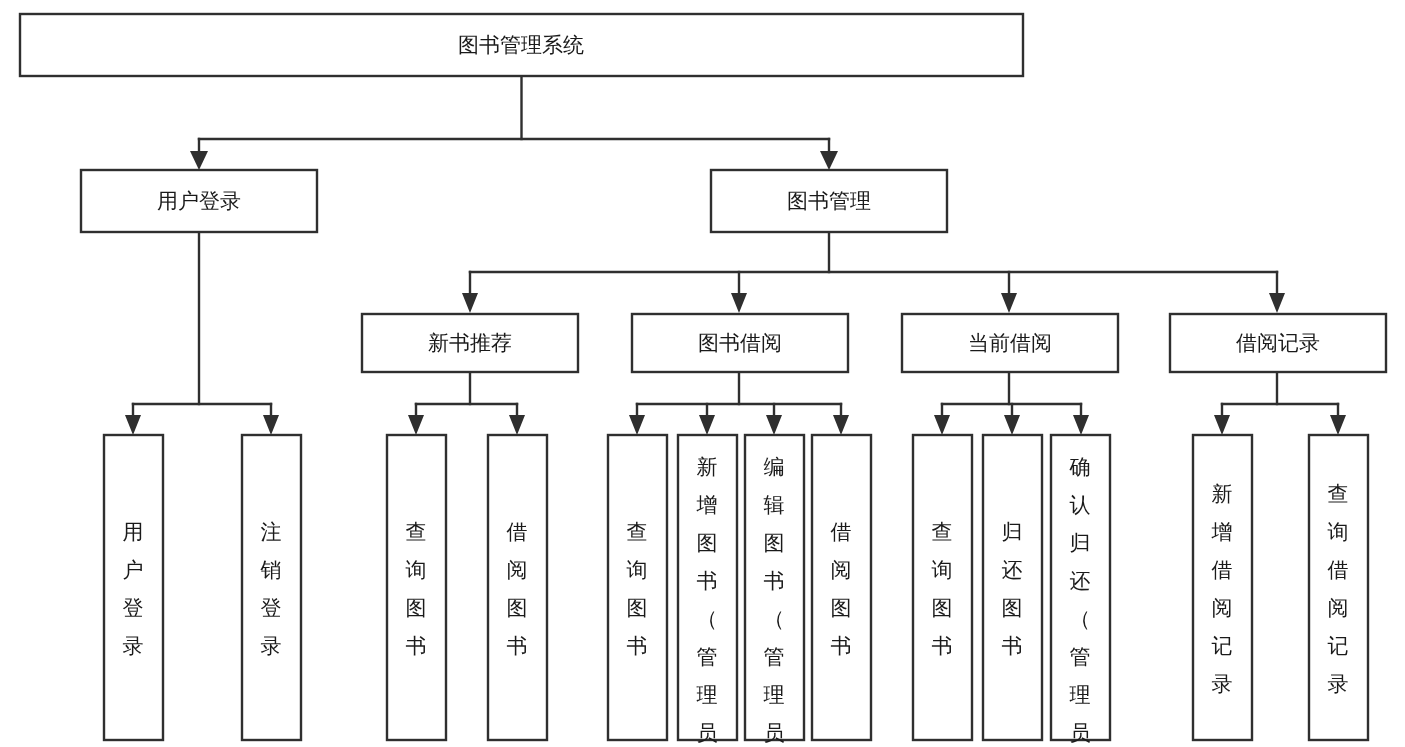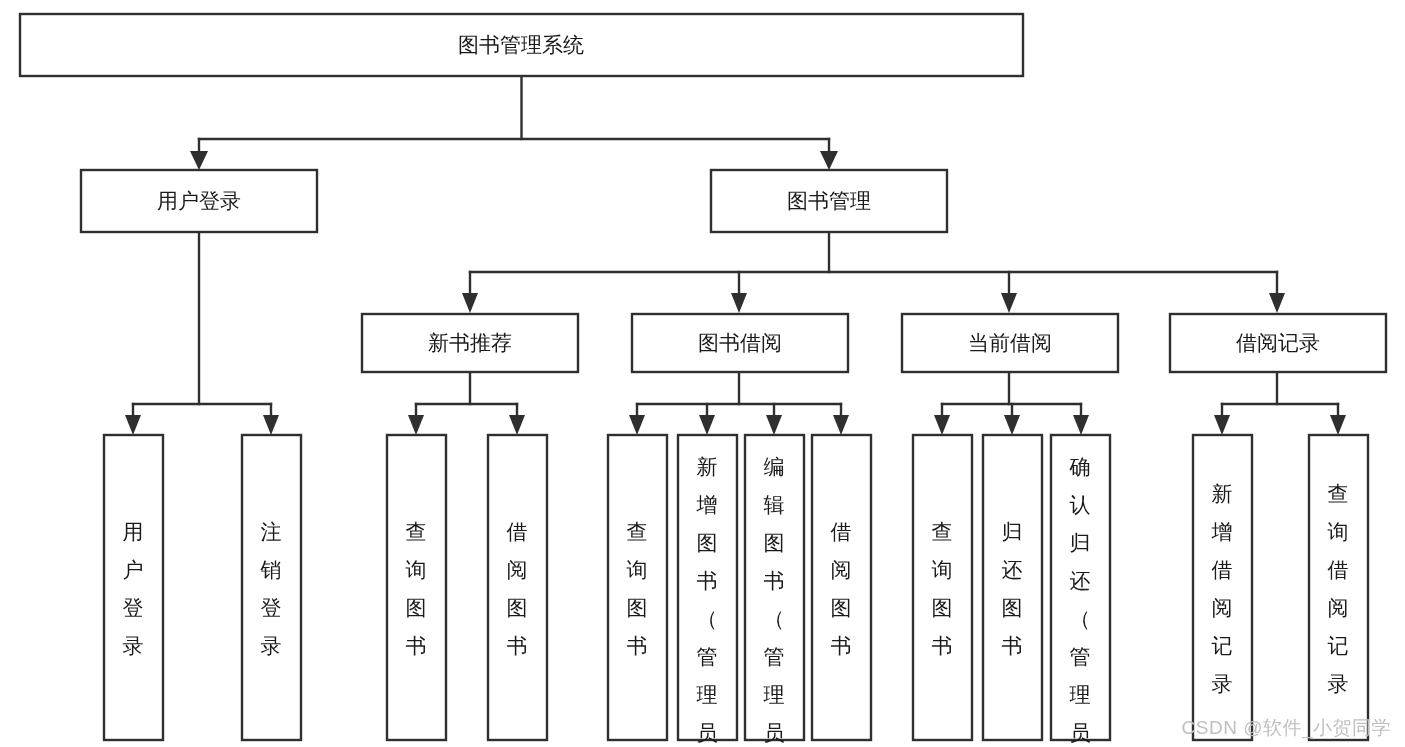--- a/index.html
+++ b/index.html
@@ -235,15 +235,14 @@
       <rect class="node-rect" x="1193" y="435" width="59" height="305"></rect>
       <text class="node-label-v" x="1222" y="0"><tspan x="1222" y="500.86">新</tspan><tspan x="1222" y="538.86">增</tspan><tspan x="1222" y="576.86">借</tspan><tspan x="1222" y="614.86">阅</tspan><tspan x="1222" y="652.86">记</tspan><tspan x="1222" y="690.86">录</tspan></text>
     </g>
     <g>
       <rect class="node-rect" x="1309" y="435" width="59" height="305"></rect>
       <text class="node-label-v" x="1338" y="0"><tspan x="1338" y="500.86">查</tspan><tspan x="1338" y="538.86">询</tspan><tspan x="1338" y="576.86">借</tspan><tspan x="1338" y="614.86">阅</tspan><tspan x="1338" y="652.86">记</tspan><tspan x="1338" y="690.86">录</tspan></text>
     </g>
 
   </svg>
 
-  <div class="watermark-text">CSDN @软件_小贺同学</div>
 
 </div>
 
 </body></html>

